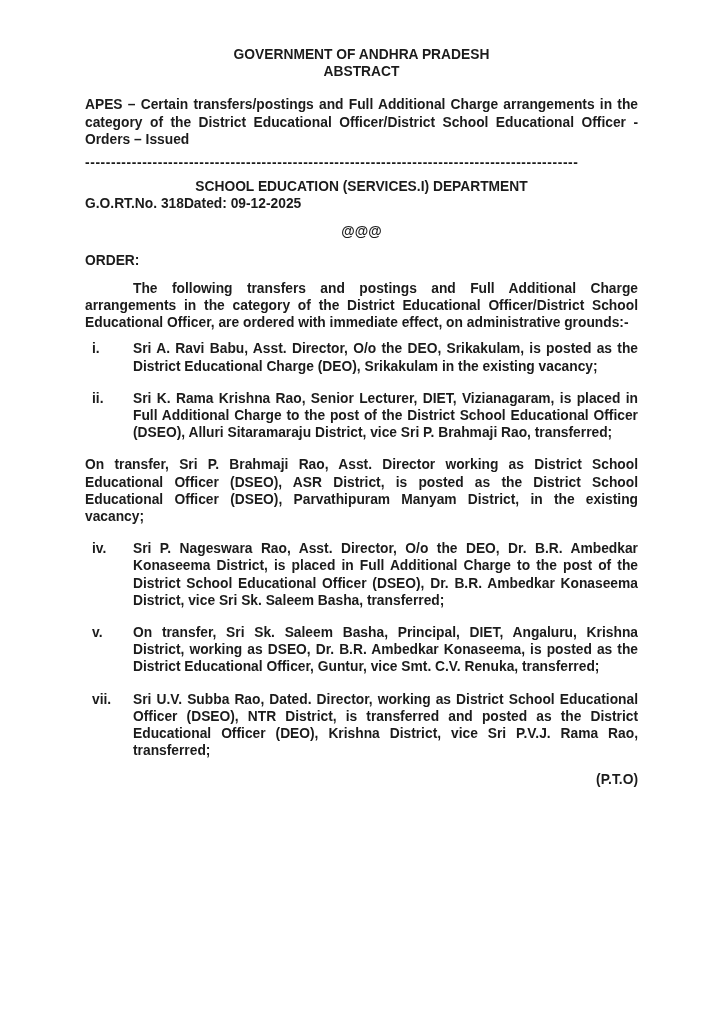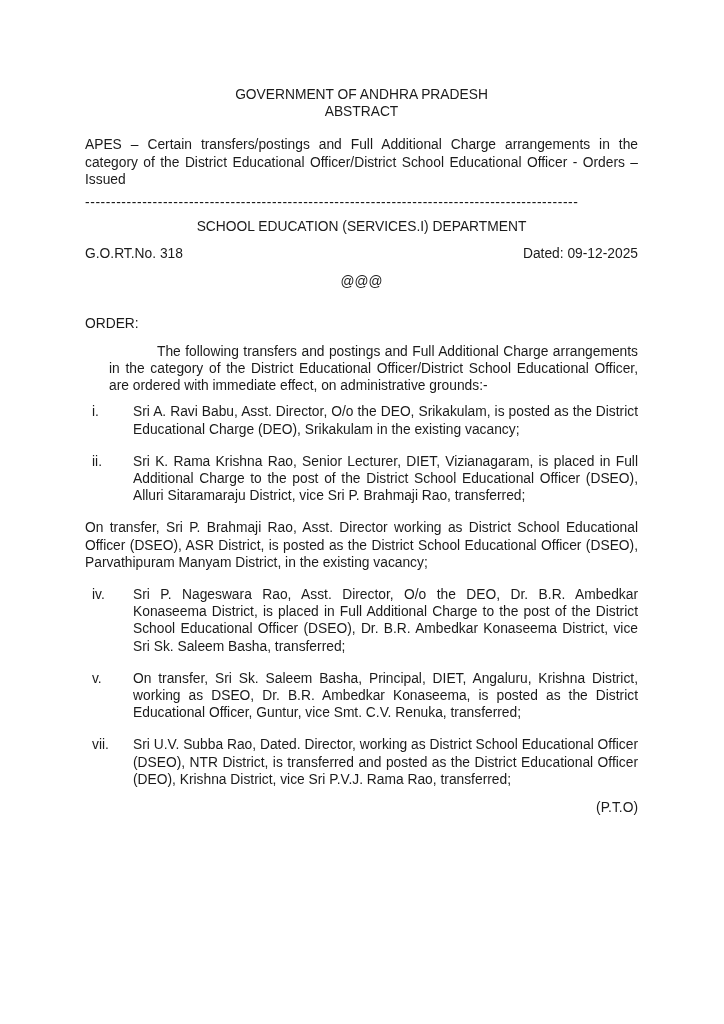--- a/index.html
+++ b/index.html
@@ -9,51 +9,48 @@
     height: 1024px;
     background: #ffffff;
     color: #1b1b1b;
     font-family: "Liberation Sans", "DejaVu Sans", sans-serif;
     font-size: 13.8px;
     line-height: 17.2px;
     overflow: hidden;
     position: relative;
   }
   .content {
-    padding: 86px 86px 0 85px;
+    padding: 46px 86px 0 85px;
+    font-weight: bold;
   }
   .doc-title { text-align: center; }
   .subject {
     margin-top: 16px;
     text-align: justify;
     text-align-last: left;
   }
   .separator {
     margin-top: 8px;
     line-height: 14px;
     white-space: nowrap;
     overflow: hidden;
     letter-spacing: 0.6px;
     color: #1b1b1b;
   }
   .dept { text-align: center; margin-top: 8px; }
   .go-row {
     display: flex;
-    justify-content: space-between;
-    margin-top: 10px;
-    gap: 36px;
   }
   .marks { text-align: center; margin-top: 11px; }
-  .order-label { margin-top: 24px; }
+  .order-label { margin-top: 11px; }
   .intro {
     margin-top: 11px;
     text-align: justify;
     text-align-last: left;
     text-indent: 48px;
-    margin-left: 24px;
   }
   .items { margin-top: 9px; }
   .order-item {
     display: flex;
     margin-bottom: 15px;
   }
   .item-num {
     flex: none;
     width: 48px;
     padding-left: 7px;

